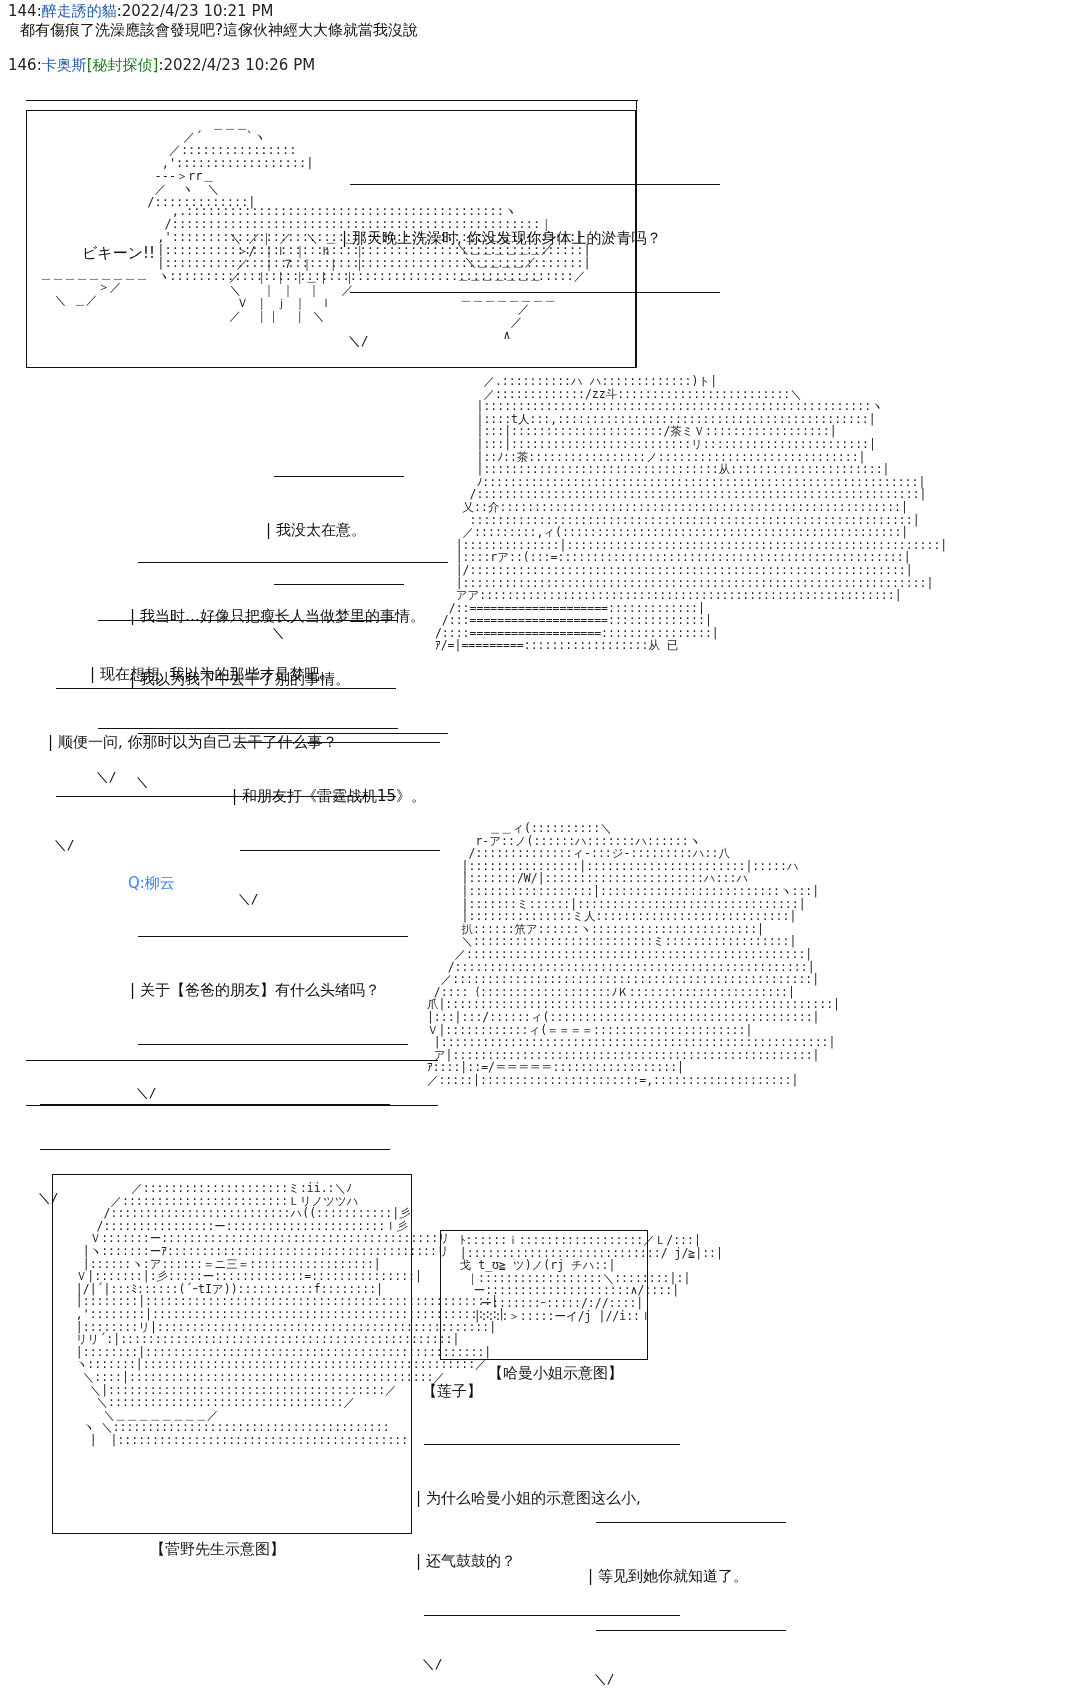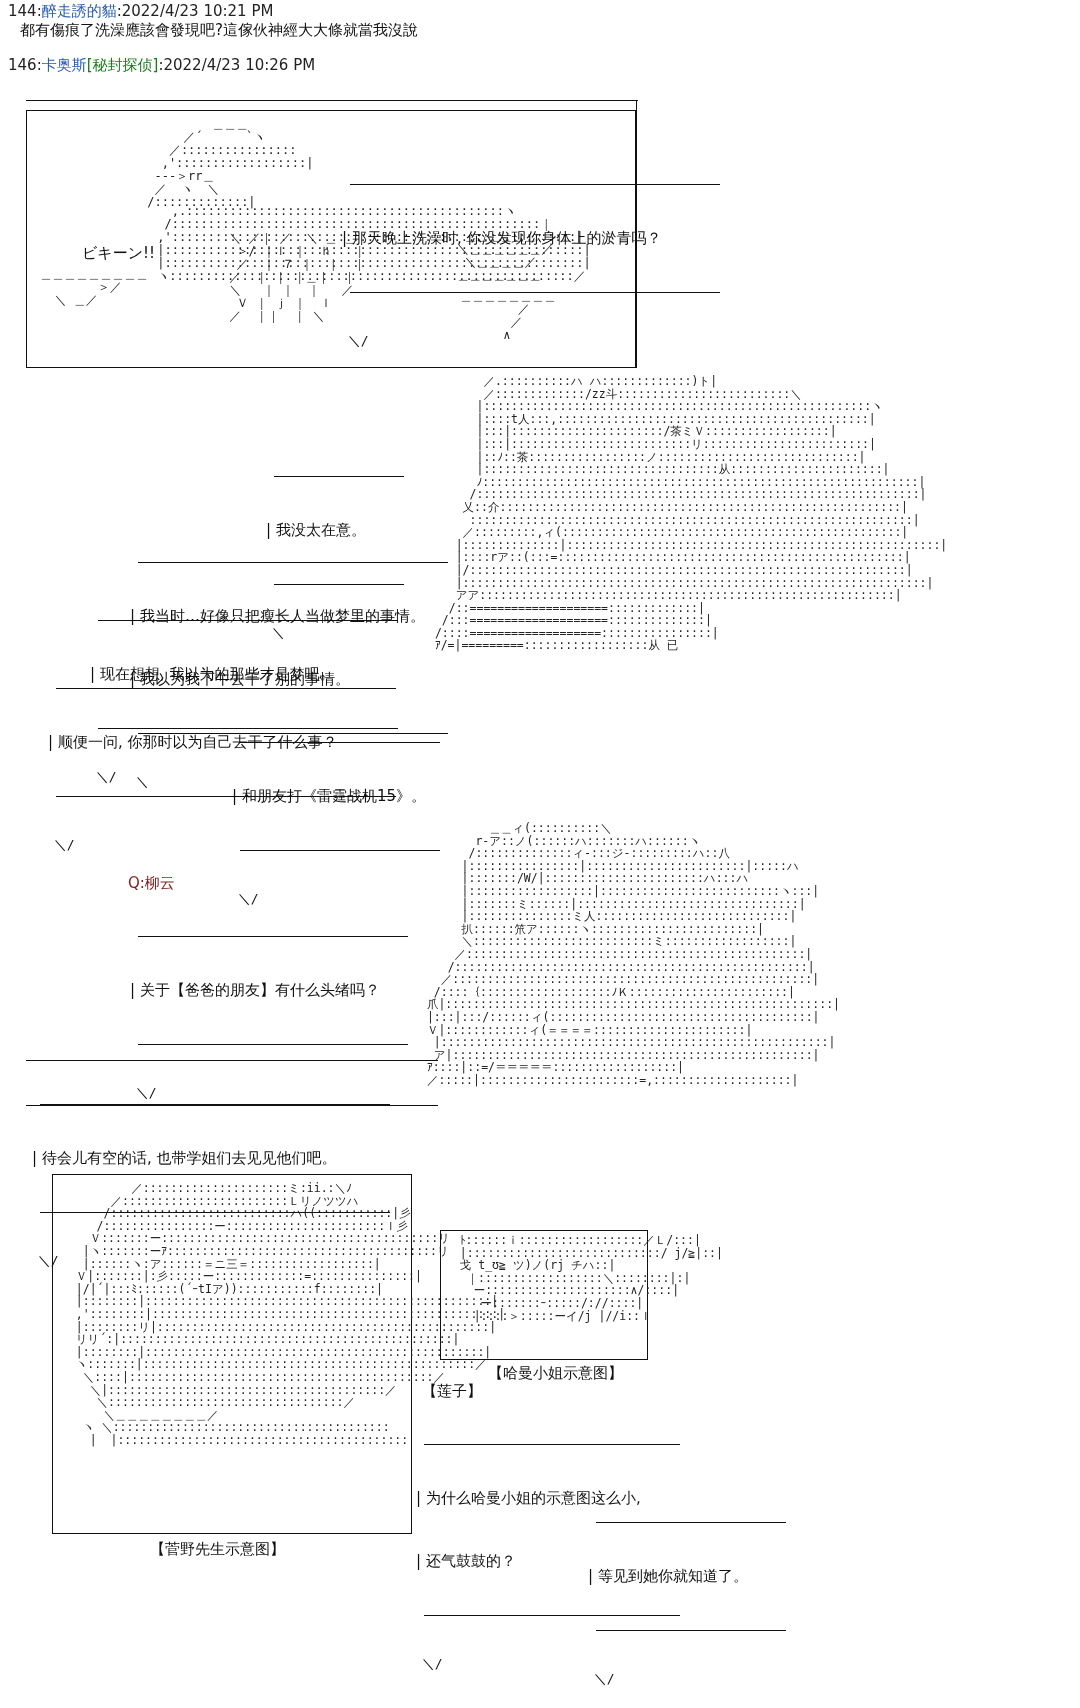--- a/index.html
+++ b/index.html
@@ -84,21 +84,21 @@
   .label{
     position:absolute;
     font-size:15px;
     line-height:19px;
     color:#111;
     white-space:nowrap;
   }
   .qline{
     position:absolute;
     font-size:15px;
-    color:#7f1d1d;
+    color:#3b82f6;
     white-space:nowrap;
   }
   .hr-line{position:absolute;border-top:1px solid #111;}
 </style>
 </head>
 <body>
 
 <div class="post-head" style="top:2px;">
   <span class="num">144:</span><span class="name">醉走誘的貓</span><span class="date">:2022/4/23 10:21 PM</span>
 </div>
@@ -255,21 +255,20 @@
   <span class="tail"> ＼/</span>
 </div>
 
 <div class="bubble" style="left:16px;top:1018px;">
   <span class="bt" style="width:412px;"></span>
   <span class="btm" style="width:412px;"></span>
 </div>
 
 <div class="bubble" style="left:30px;top:1062px;">
   <span class="bt" style="width:350px;"></span>
-  <span class="txtrow">待会儿有空的话, 也带学姐们去见见他们吧。</span>
   <span class="btm" style="width:350px;"></span>
   <span class="tail"> ＼/</span>
 </div>
 
 <div class="frame" style="left:52px;top:1174px;width:360px;height:360px;"></div>
 <div class="aa" style="left:62px;top:1182px;font-size:11.5px;line-height:12.6px;">          ／:::::::::::::::::::::ミ:ii.:＼ﾉ
        ／::::::::::::::::::::::::Ｌリノツツハ
       /::::::::::::::::::::::::::ハ((:::::::::::|彡
      /::::::::::::::::ー:::::::::::::::::::::::ｌ彡|
     Ｖ:::::::ー::::::::::::::::::::::::::::::::::::::::リ

